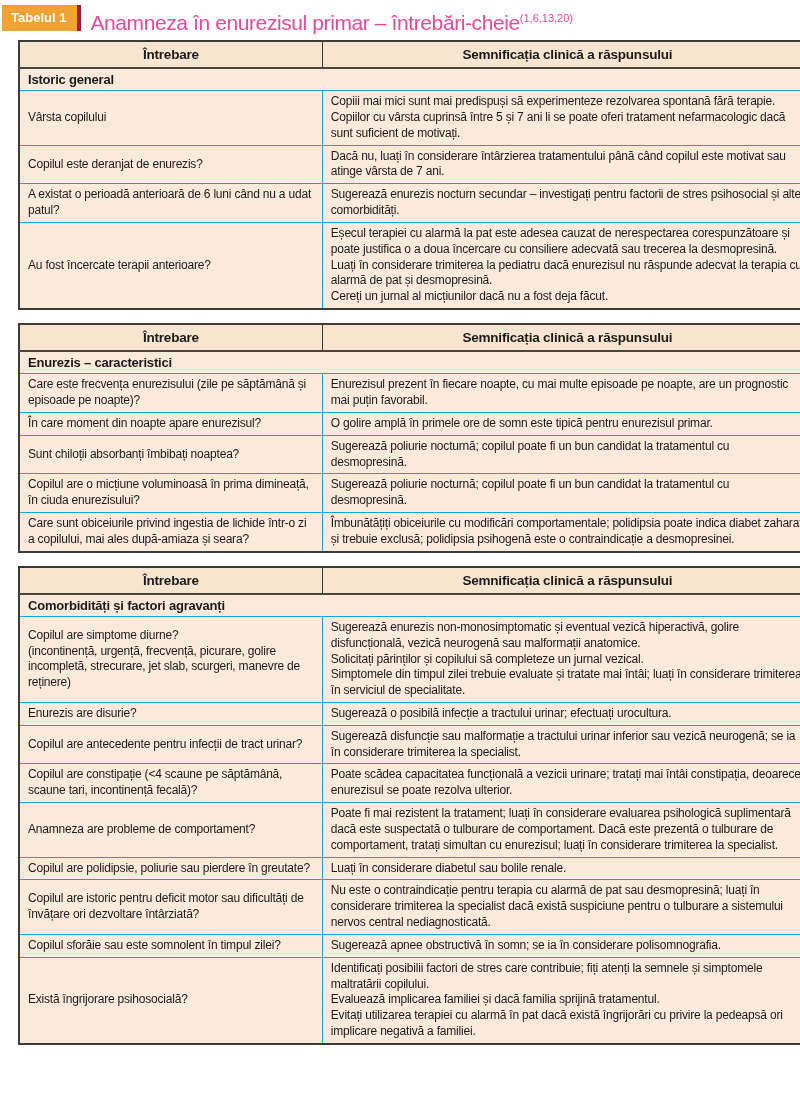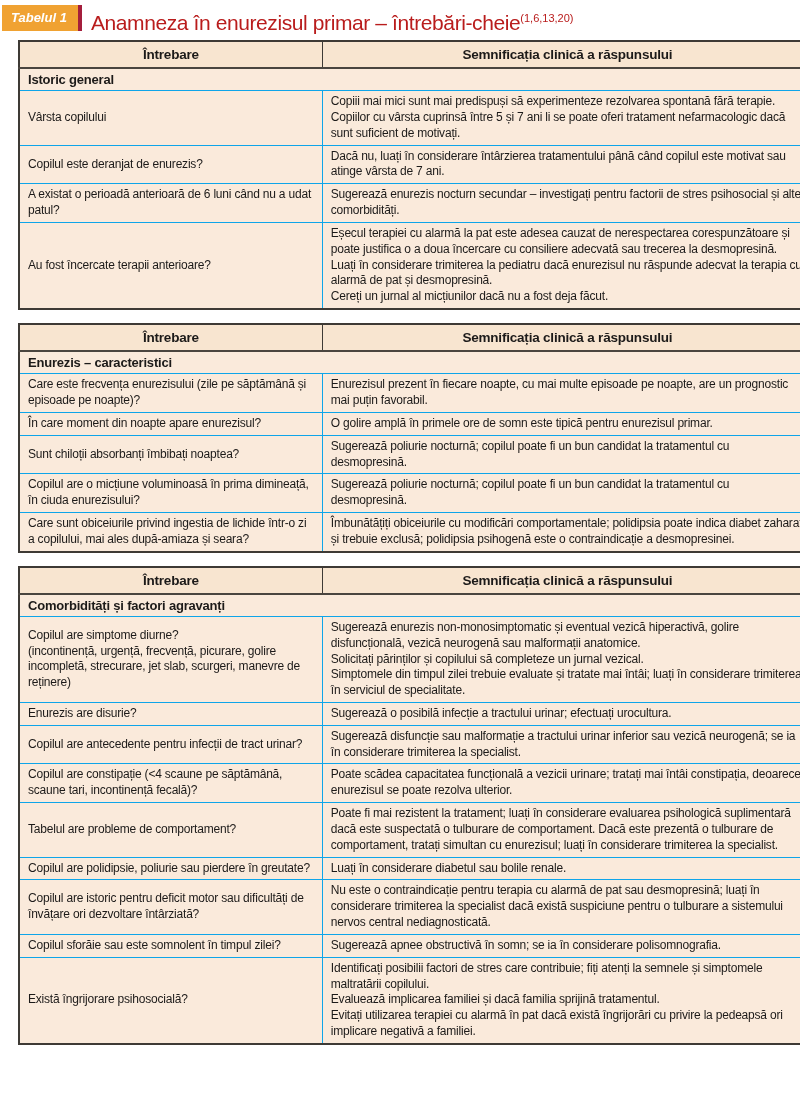--- a/index.html
+++ b/index.html
@@ -18,39 +18,38 @@
   
   .title-bar {
     display: flex;
     align-items: stretch;
     margin: 0 0 9px 0;
     height: 26px;
   }
   .badge {
     background: #f0a232;
     color: #ffffff;
-    font-style: italic;
     font-weight: bold;
     font-size: 13px;
     line-height: 26px;
     padding: 0 11px 0 9px;
     white-space: nowrap;
   }
   .badge-stripe {
     width: 4px;
     background: #a41e3c;
     margin-right: 9px;
   }
   .doc-title {
     font-size: 21px;
     font-weight: 500;
     letter-spacing: -0.4px;
     line-height: 26px;
     margin: 0;
-    color: #b91c1c;
+    color: #ec4899;
   }
   .doc-title sup {
     font-size: 11px;
     font-weight: 500;
     letter-spacing: 0;
   }
   
   table.qa {
     width: 100%;
     border-collapse: collapse;
@@ -201,21 +200,21 @@
       </tr>
       <tr>
         <td>Copilul are antecedente pentru infecții de tract urinar?</td>
         <td>Sugerează disfuncție sau malformație a tractului urinar inferior sau vezică neurogenă; se ia în considerare trimiterea la specialist.</td>
       </tr>
       <tr>
         <td>Copilul are constipație (&lt;4 scaune pe săptămână, scaune tari, incontinență fecală)?</td>
         <td>Poate scădea capacitatea funcțională a vezicii urinare; tratați mai întâi constipația, deoarece enurezisul se poate rezolva ulterior.</td>
       </tr>
       <tr>
-        <td>Tabelul are probleme de comportament?</td>
+        <td>Anamneza are probleme de comportament?</td>
         <td>Poate fi mai rezistent la tratament; luați în considerare evaluarea psihologică suplimentară dacă este suspectată o tulburare de comportament. Dacă este prezentă o tulburare de comportament, tratați simultan cu enurezisul; luați în considerare trimiterea la specialist.</td>
       </tr>
       <tr>
         <td>Copilul are polidipsie, poliurie sau pierdere în greutate?</td>
         <td>Luați în considerare diabetul sau bolile renale.</td>
       </tr>
       <tr>
         <td>Copilul are istoric pentru deficit motor sau dificultăți de învățare ori dezvoltare întârziată?</td>
         <td>Nu este o contraindicație pentru terapia cu alarmă de pat sau desmopresină; luați în considerare trimiterea la specialist dacă există suspiciune pentru o tulburare a sistemului nervos central nediagnosticată.</td>
       </tr>

